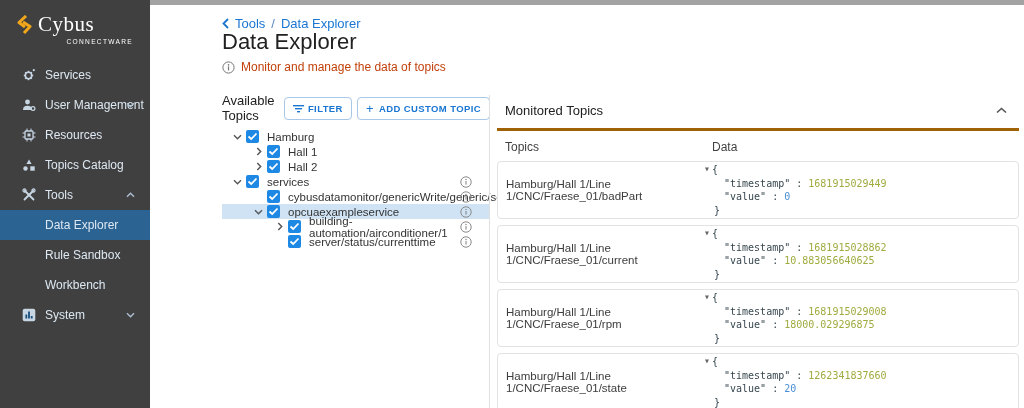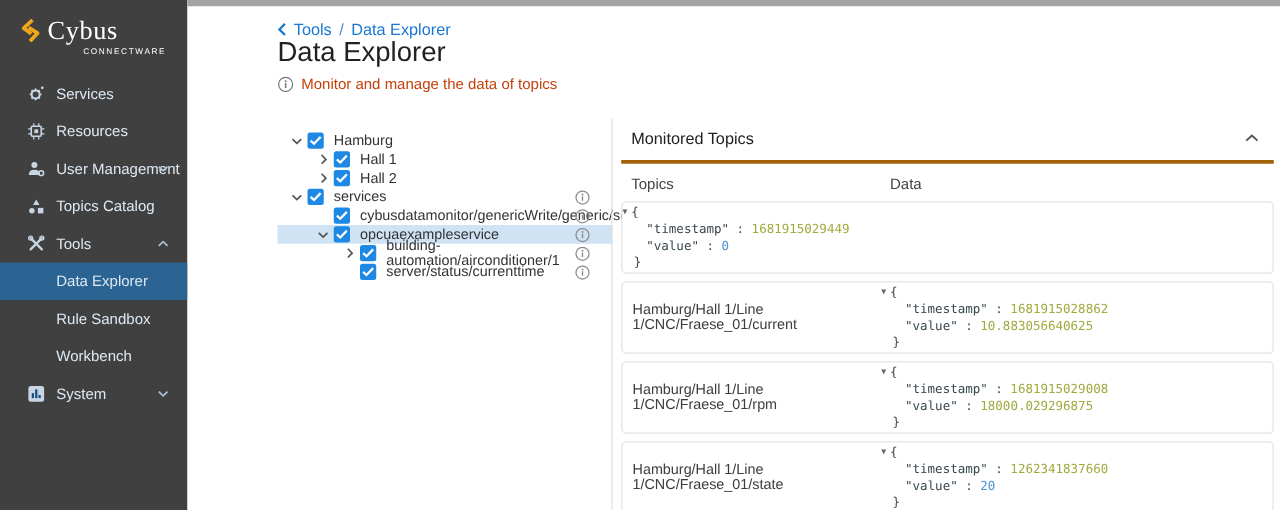--- a/index.html
+++ b/index.html
@@ -110,54 +110,54 @@
                 <line x1="8.8" y1="5.2" x2="9.8" y2="4.2"></line>
               </g>
               <circle cx="11.8" cy="2.2" r="1.1" fill="#c8d6e4"></circle>
             </svg>
           </span>
           <span class="nav-label">Services</span>
         </div>
         <div class="nav-item">
           <span class="nav-icon">
             <svg width="14" height="14" viewBox="0 0 14 14">
+              <circle cx="5.5" cy="4" r="2.4" fill="#c8d6e4"></circle>
+              <path d="M1 12 Q1 7.8 5.5 7.8 Q10 7.8 10 12 Z" fill="#c8d6e4"></path>
+              <circle cx="11" cy="10.5" r="1.9" fill="none" stroke="#c8d6e4" stroke-width="1.2"></circle>
+            </svg>
+          </span>
+          <span class="nav-label">User Management</span>
+          <span class="nav-chevron">
+            <svg width="9" height="6" viewBox="0 0 9 6">
+              <path d="M1 1.3 L4.5 4.7 L8 1.3" fill="none" stroke="#aebfd1" stroke-width="1.4"></path>
+            </svg>
+          </span>
+        </div>
+        <div class="nav-item">
+          <span class="nav-icon">
+            <svg width="14" height="14" viewBox="0 0 14 14">
               <rect x="3" y="3" width="8" height="8" rx="1" fill="none" stroke="#c8d6e4" stroke-width="1.3"></rect>
               <rect x="5.5" y="5.5" width="3" height="3" fill="#c8d6e4"></rect>
               <g stroke="#c8d6e4" stroke-width="1">
                 <line x1="5" y1="0.5" x2="5" y2="3"></line>
                 <line x1="9" y1="0.5" x2="9" y2="3"></line>
                 <line x1="5" y1="11" x2="5" y2="13.5"></line>
                 <line x1="9" y1="11" x2="9" y2="13.5"></line>
                 <line x1="0.5" y1="5" x2="3" y2="5"></line>
                 <line x1="0.5" y1="9" x2="3" y2="9"></line>
                 <line x1="11" y1="5" x2="13.5" y2="5"></line>
                 <line x1="11" y1="9" x2="13.5" y2="9"></line>
               </g>
             </svg>
           </span>
           <span class="nav-label">Resources</span>
         </div>
         <div class="nav-item">
           <span class="nav-icon">
             <svg width="14" height="14" viewBox="0 0 14 14">
-              <circle cx="5.5" cy="4" r="2.4" fill="#c8d6e4"></circle>
-              <path d="M1 12 Q1 7.8 5.5 7.8 Q10 7.8 10 12 Z" fill="#c8d6e4"></path>
-              <circle cx="11" cy="10.5" r="1.9" fill="none" stroke="#c8d6e4" stroke-width="1.2"></circle>
-            </svg>
-          </span>
-          <span class="nav-label">User Management</span>
-          <span class="nav-chevron">
-            <svg width="9" height="6" viewBox="0 0 9 6">
-              <path d="M1 1.3 L4.5 4.7 L8 1.3" fill="none" stroke="#aebfd1" stroke-width="1.4"></path>
-            </svg>
-          </span>
-        </div>
-        <div class="nav-item">
-          <span class="nav-icon">
-            <svg width="14" height="14" viewBox="0 0 14 14">
               <path d="M7 1.5 L9.6 6 L4.4 6 Z" fill="#c8d6e4"></path>
               <circle cx="3.5" cy="10.5" r="2.2" fill="#c8d6e4"></circle>
               <rect x="8.3" y="8.3" width="4.4" height="4.4" fill="#c8d6e4"></rect>
             </svg>
           </span>
           <span class="nav-label">Topics Catalog</span>
         </div>
         <div class="nav-item">
           <span class="nav-icon">
             <svg width="14" height="14" viewBox="0 0 14 14">
@@ -227,20 +227,37 @@
         <svg width="13" height="13" viewBox="0 0 13 13">
           <circle cx="6.5" cy="6.5" r="5.6" fill="none" stroke="#757575" stroke-width="1"></circle>
           <circle cx="6.5" cy="3.9" r="0.8" fill="#757575"></circle>
           <rect x="5.9" y="5.4" width="1.2" height="4" fill="#757575"></rect>
         </svg>
       </span>
       <span>Monitor and manage the data of topics</span>
     </div>
 
     <section class="available">
+      <div class="avail-head">
+        <span class="avail-title">Available Topics</span>
+        <button class="btn">
+          <span>
+            <svg width="11" height="9" viewBox="0 0 11 9">
+              <rect x="0" y="1" width="11" height="1.4" fill="#1976d2"></rect>
+              <rect x="2" y="4" width="7" height="1.4" fill="#1976d2"></rect>
+              <rect x="4" y="7" width="3" height="1.4" fill="#1976d2"></rect>
+            </svg>
+          </span>
+          <span>FILTER</span>
+        </button>
+        <button class="btn">
+          <span class="plus">+</span>
+          <span>ADD CUSTOM TOPIC</span>
+        </button>
+      </div>
       <div class="tree" id="tree">
           <div class="tree-row" style="padding-left: 10px;">
             <span class="caret down">
               <svg width="9" height="6" viewBox="0 0 9 6">
                 <path d="M1 1.3 L4.5 4.7 L8 1.3" fill="none" stroke="#555" stroke-width="1.4"></path>
               </svg>
             </span>
             <span class="checkbox">
               <svg width="11" height="9" viewBox="0 0 11 9">
                 <path d="M1.5 4.5 L4.2 7 L9.5 1.5" fill="none" stroke="#fff" stroke-width="1.8"></path>
@@ -379,20 +396,21 @@
               <path d="M1 5.5 L5.5 1.5 L10 5.5" fill="none" stroke="#555" stroke-width="1.6"></path>
             </svg>
         </span>
       </div>
       <div class="mon-cols">
         <span class="col-topics">Topics</span>
         <span class="col-data">Data</span>
       </div>
       <div id="cards">
           <div class="card">
+            <div class="cell-topic">Hamburg/Hall 1/Line 1/CNC/Fraese_01/badPart</div>
             <div class="cell-data">
               <div class="jline open"><span class="tri">▼</span>{</div>
               <div class="jline key"><span class="k">"timestamp"</span> : <span class="v green">1681915029449</span></div>
               <div class="jline key"><span class="k">"value"</span> : <span class="v blue">0</span></div>
               <div class="jline close">}</div>
             </div>
           </div>
           <div class="card">
             <div class="cell-topic">Hamburg/Hall 1/Line 1/CNC/Fraese_01/current</div>
             <div class="cell-data">

